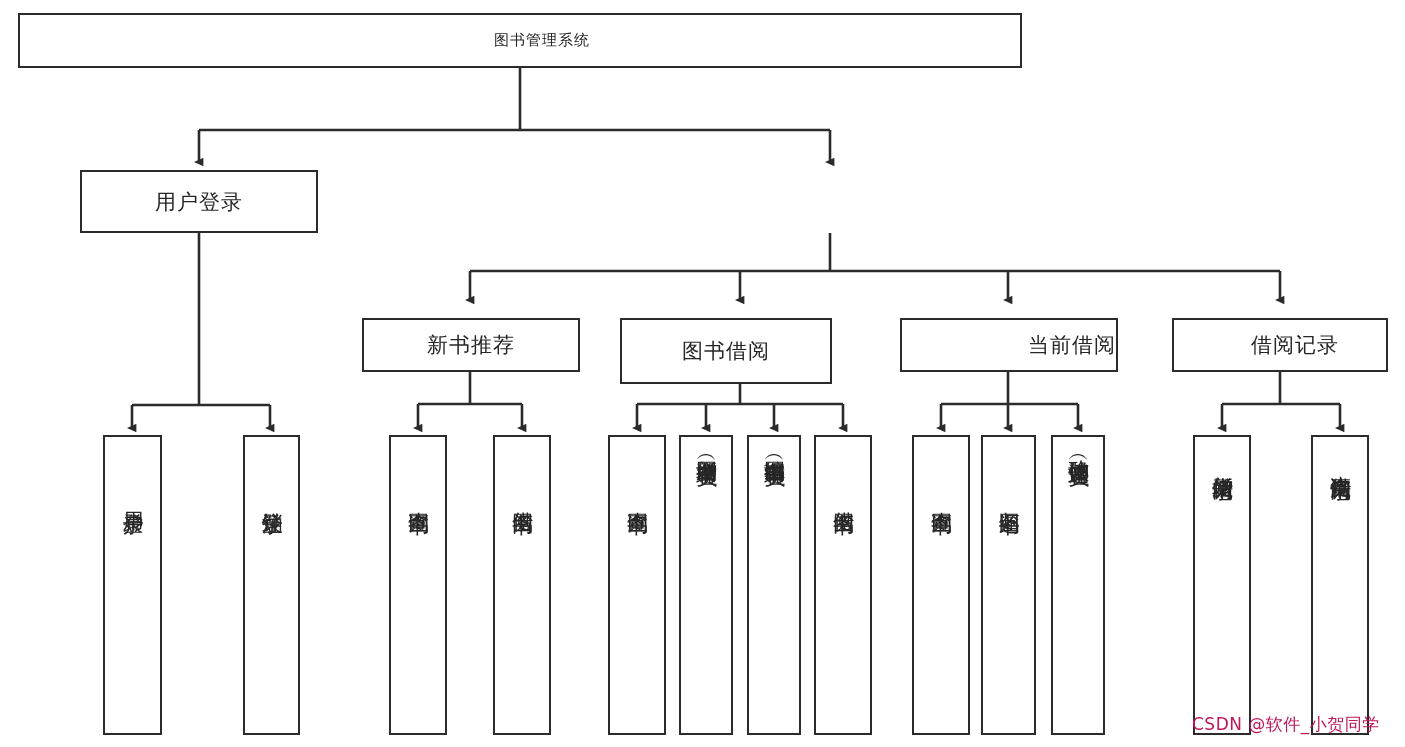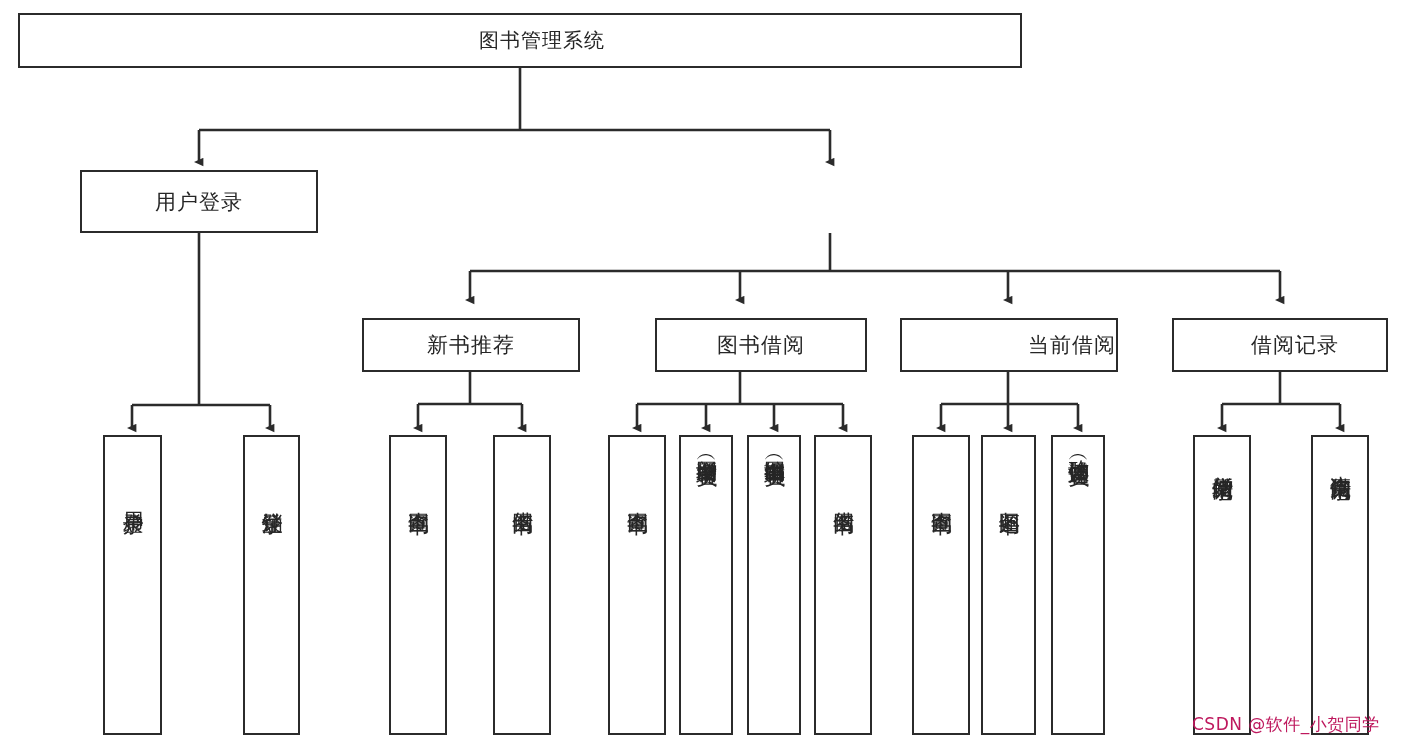--- a/index.html
+++ b/index.html
@@ -24,21 +24,21 @@
     position:absolute;
     box-sizing:border-box;
     background:#ffffff;
     border:2px solid #2b2b2b;
     display:flex;
     align-items:center;
     justify-content:center;
     color:#262626;
     z-index:2;
   }
-  .node.level0{ font-size:20px;padding-left:44px; }
+  .node.level0{ font-size:15px;padding-left:44px; }
   .node.level1{ font-size:21px; }
   .node.level2{ font-size:21px; }
   .node.leaf{
     align-items:flex-start;
     padding-top:6px;
   }
   .vtext{
     writing-mode:vertical-rl;
     text-orientation:upright;
     font-size:21px;
@@ -126,21 +126,21 @@
 
   <div class="node level1" style="left:80px;top:170px;width:238px;height:63px;">
     <span class="htext">用户登录</span>
   </div>
 
 
   <div class="node level2" style="left:362px;top:318px;width:218px;height:54px;">
     <span class="htext">新书推荐</span>
   </div>
 
-  <div class="node level2" style="left:655px;top:318px;width:212px;height:54px;">
+  <div class="node level2" style="left:620px;top:318px;width:212px;height:66px;">
     <span class="htext">图书借阅</span>
   </div>
 
   <div class="node level2" style="left:900px;top:318px;width:218px;height:54px;justify-content:flex-end;">
     <span class="htext">当前借阅</span>
   </div>
 
   <div class="node level2" style="left:1172px;top:318px;width:216px;height:54px;padding-left:30px;">
     <span class="htext">借阅记录</span>
   </div>

